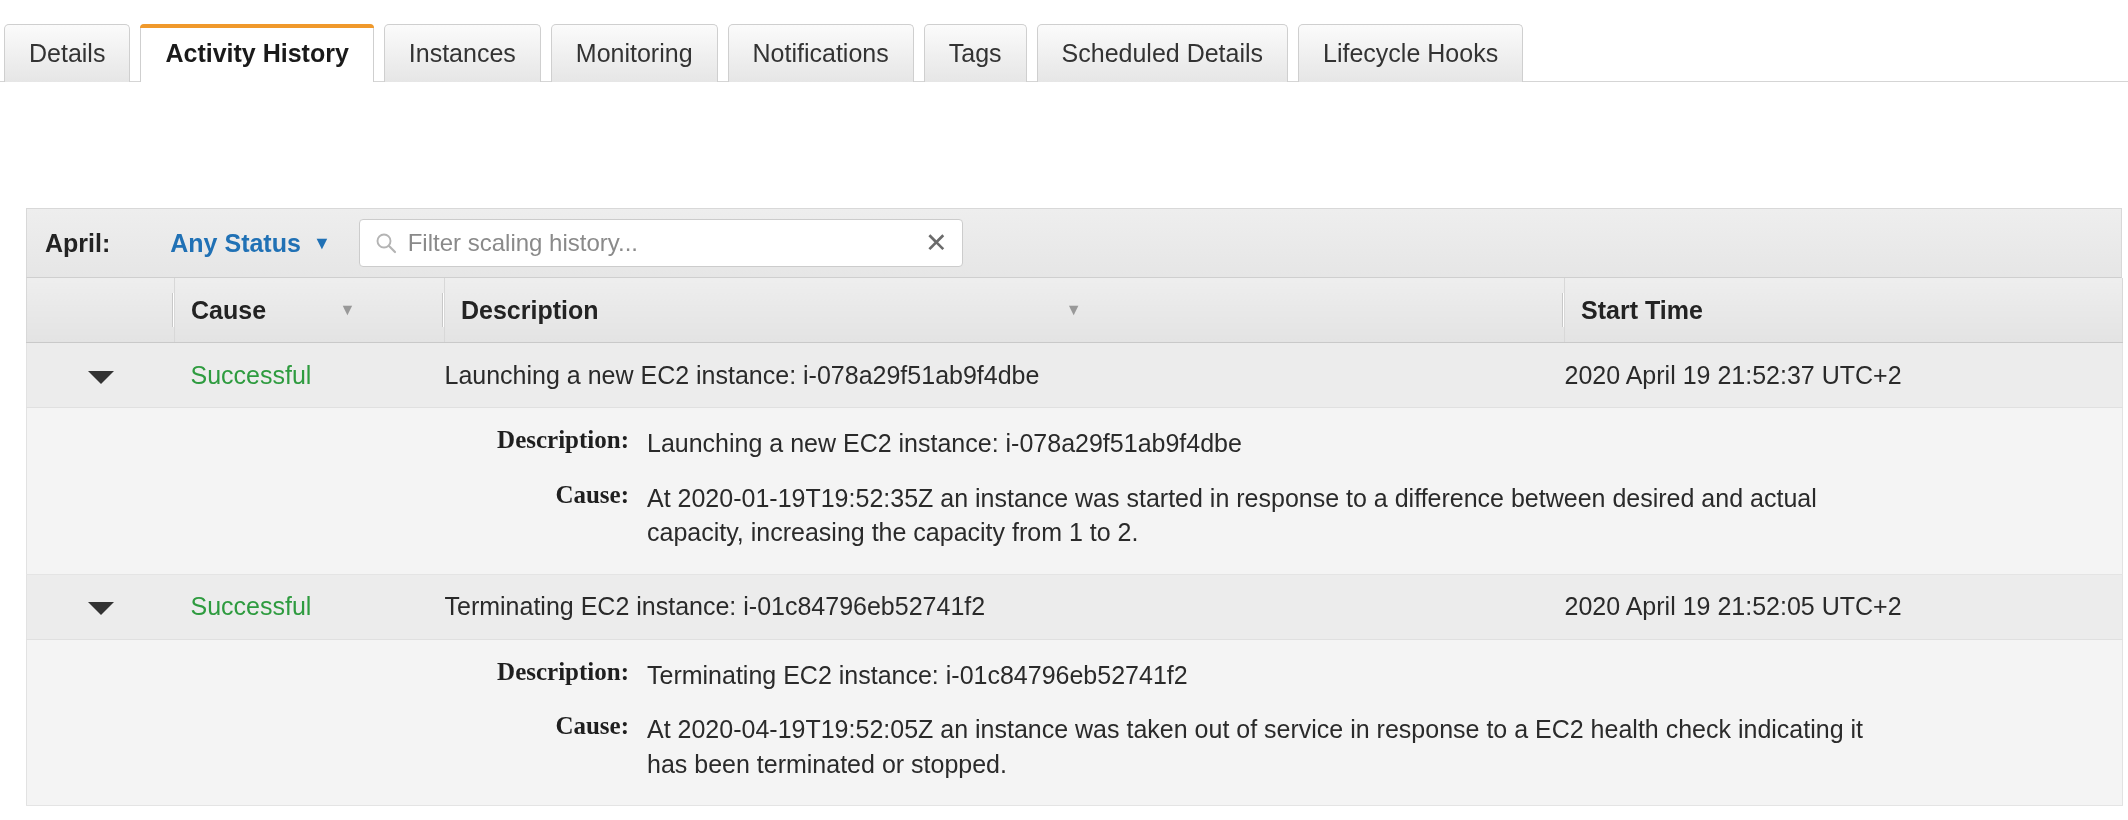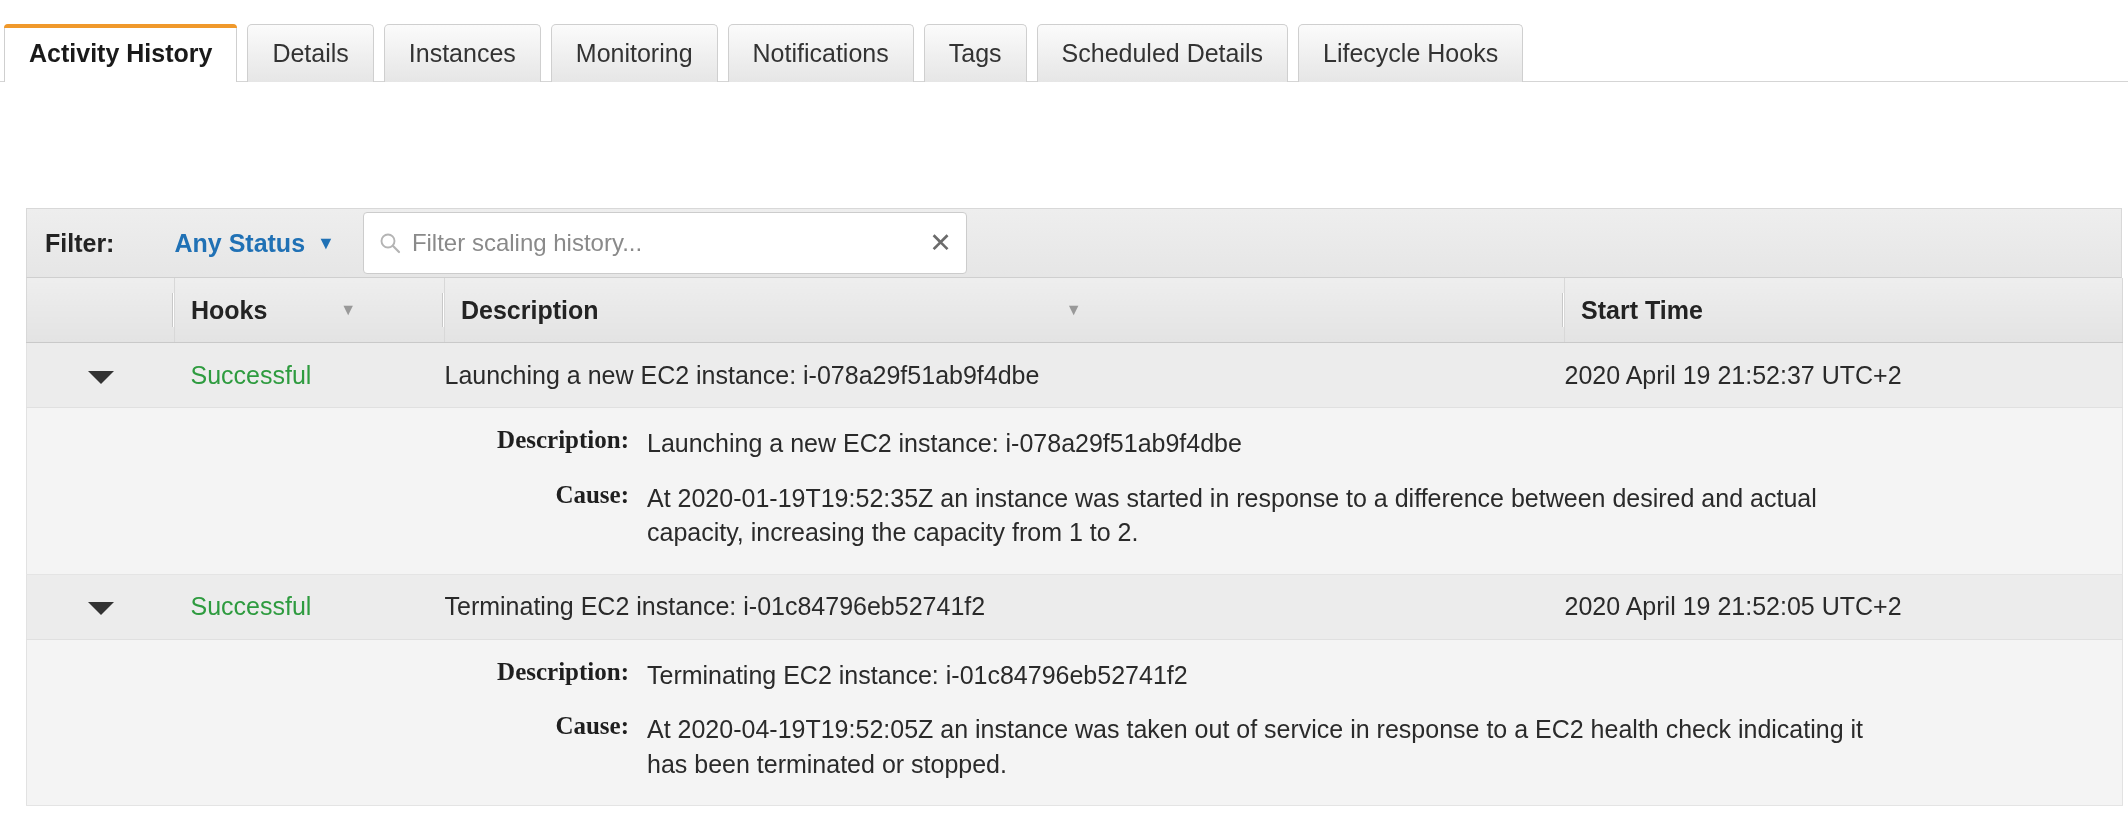--- a/index.html
+++ b/index.html
@@ -117,21 +117,21 @@
     margin-left: 48px;
   }
   .filter-caret {
     margin-left: 12px;
     font-size: 18px;
     color: #2071b5;
   }
   .searchbox {
     position: relative;
     width: 604px;
-    height: 62px;
+    height: 48px;
     box-sizing: border-box;
     background: #ffffff;
     border: 1px solid #cccccc;
     border-radius: 4px;
     display: flex;
     align-items: center;
     padding: 0 14px;
   }
   .search-icon {
     width: 24px;
@@ -257,27 +257,27 @@
     flex: 1 1 auto;
     max-width: 1240px;
     line-height: 1.38;
     color: #2a2a2a;
   }
 </style>
 </head>
 <body>
 
 <div class="tabbar">
+  <div class="tab">
+      <span>Details</span>
+    </div>
   <div class="tab active">
       <span>Activity History</span>
     </div>
   <div class="tab">
-      <span>Details</span>
-    </div>
-  <div class="tab">
       <span>Instances</span>
     </div>
   <div class="tab">
       <span>Monitoring</span>
     </div>
   <div class="tab">
       <span>Notifications</span>
     </div>
   <div class="tab">
       <span>Tags</span>
@@ -286,21 +286,21 @@
       <span>Scheduled Details</span>
     </div>
   <div class="tab">
       <span>Lifecycle Hooks</span>
     </div>
 </div>
 
 <div class="panel">
 
   <div class="filterbar">
-    <span class="filter-label">Filter:</span>
+    <span class="filter-label">April:</span>
 
     <div class="filter-select">
       <span>Any Status</span>
       <span class="filter-caret">▼</span>
     </div>
 
     <div class="searchbox">
       <svg class="search-icon" viewBox="0 0 24 24">
         <circle cx="10" cy="10" r="6.5" fill="none" stroke="#777" stroke-width="1.9"></circle>
         <line x1="14.8" y1="14.8" x2="21" y2="21" stroke="#777" stroke-width="2.2" stroke-linecap="round"></line>
@@ -321,21 +321,21 @@
     <thead>
       <tr class="thead-row">
         <th>
           <div class="th-inner">
               <span></span>
               <span class="th-sep"></span>
             </div>
         </th>
         <th>
           <div class="th-inner">
-            <span class="th-text">Hooks</span>
+            <span class="th-text">Cause</span>
             <span class="sort-caret">▼</span>
             <span class="th-sep"></span>
           </div>
         </th>
         <th>
           <div class="th-inner">
             <span class="th-text">Description</span>
             <span class="sort-caret">▼</span>
             <span class="th-sep"></span>
           </div>

